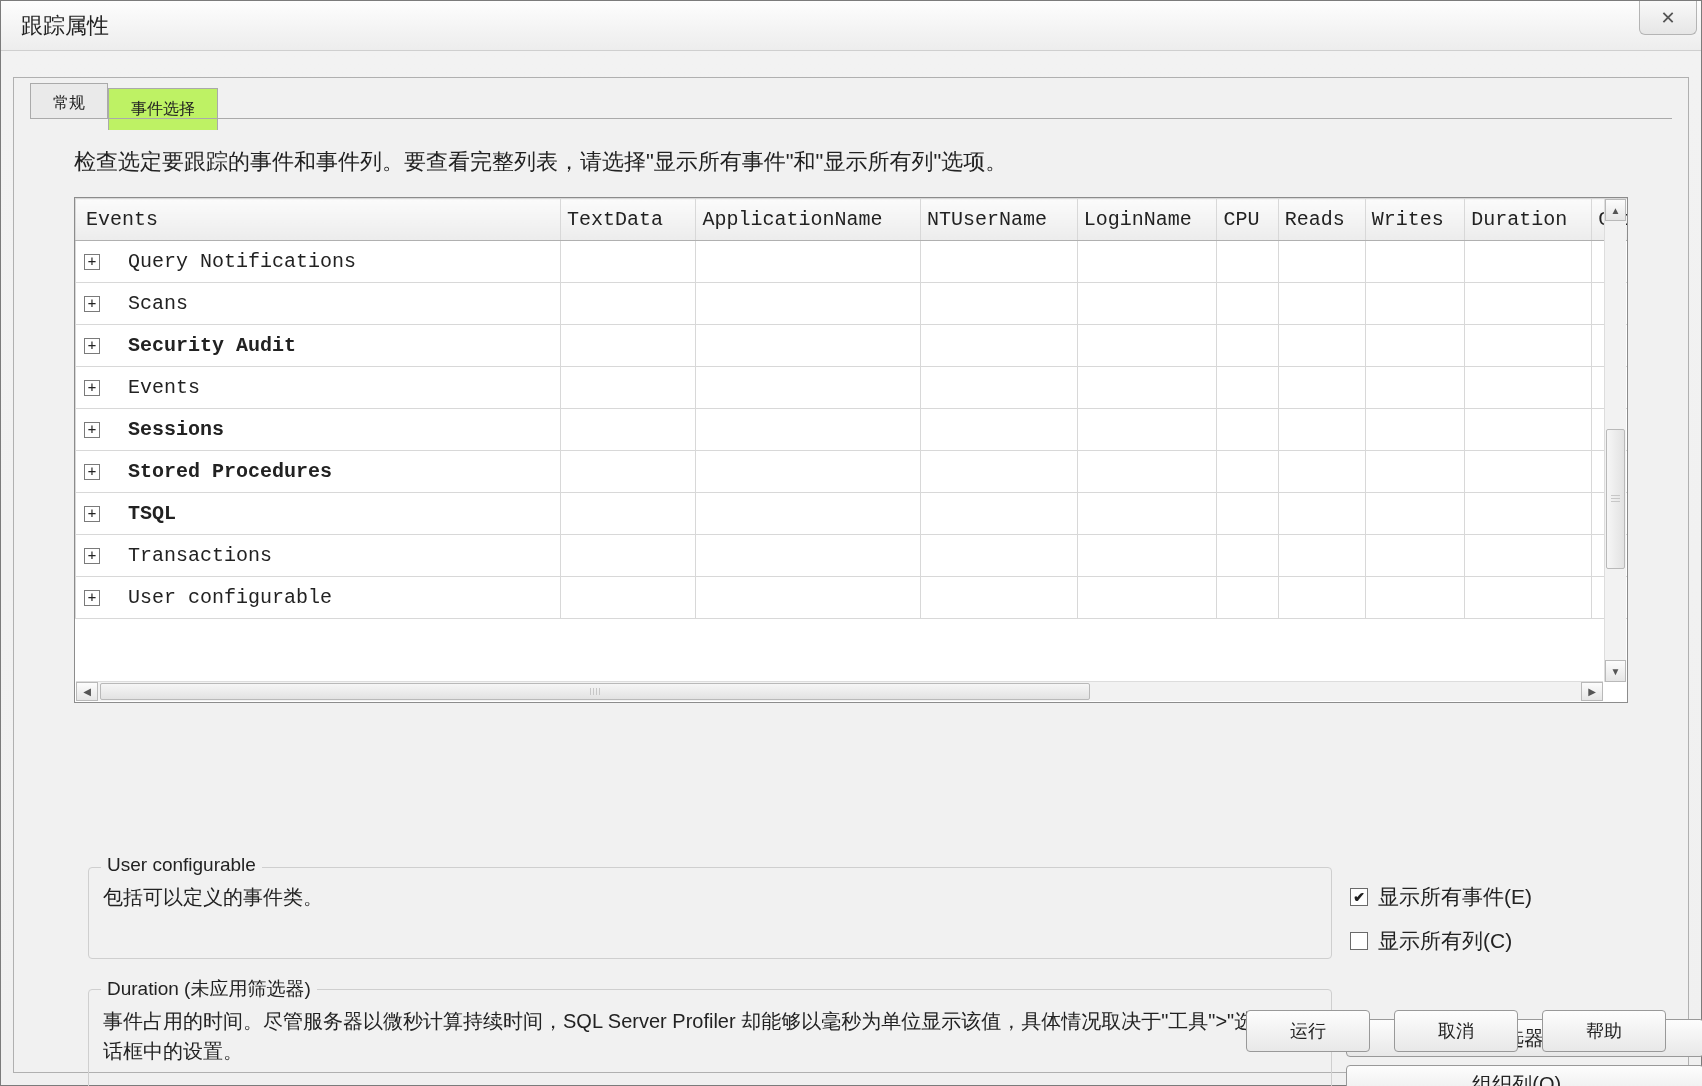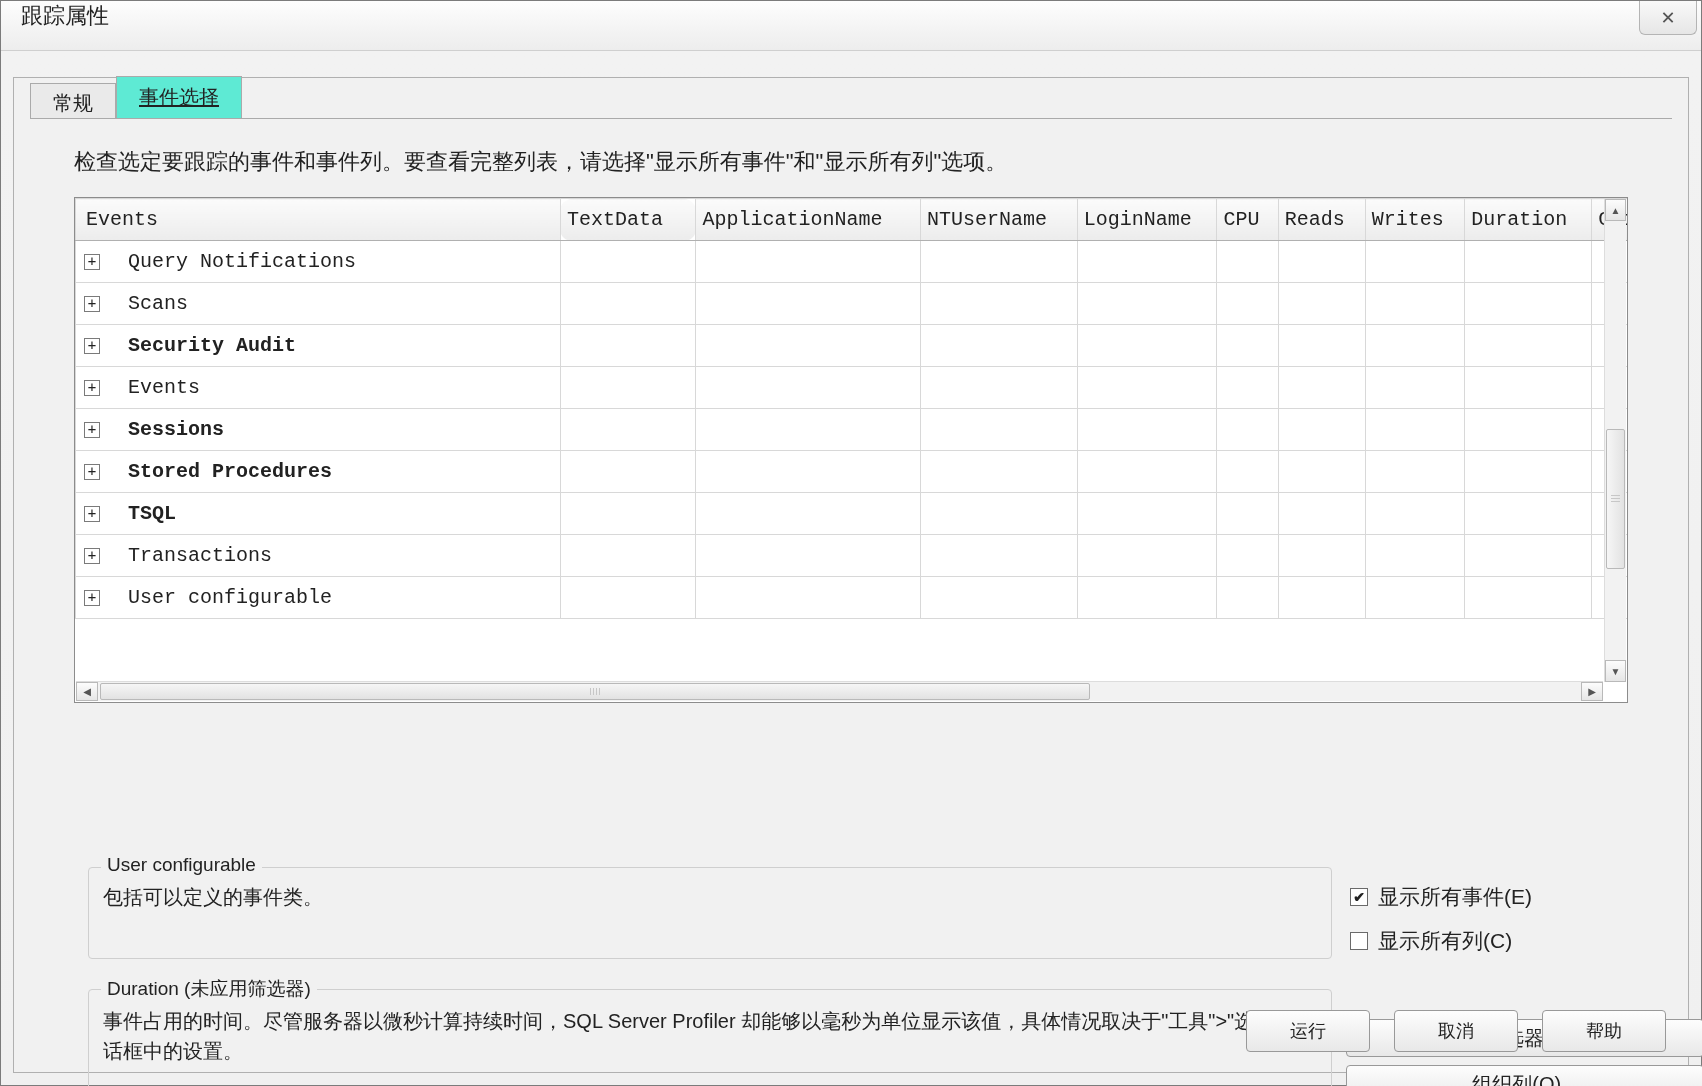--- a/index.html
+++ b/index.html
@@ -16,21 +16,21 @@
     position: relative;
     width: 1702px; height: 1086px;
     border: 1px solid #7b7b7b;
     background: linear-gradient(#fdfdfd,#f2f2f2 50px,#f0f0f0);
   }
   .titlebar {
     height: 50px;
     background: linear-gradient(#fdfdfd,#ededed);
     border-bottom: 1px solid #cfcfcf;
     position: relative;
-    display: flex; align-items: flex-start;
+    display: flex; align-items: center;
     padding-left: 20px;
   }
   .titlebar-title { font-size: 22px; }
   .titlebar-btns {
     position: absolute; right: 0; top: 0;
     height: 34px;
     display: flex;
   }
   .titlebar-btn {
     width: 58px; height: 34px;
@@ -53,30 +53,29 @@
   .tabstrip {
     position: absolute; top: -2px; left: 16px;
     display: flex; align-items: flex-end;
     height: 42px;
   }
   .tab {
     height: 36px; padding: 4px 22px 0 22px;
     border: 1px solid #aaa;
     border-bottom: none;
     background: #eaeaea;
-    font-size: 20px;
+    font-size: 16px;
     display: flex; align-items: center;
     position: relative; top: 1px;
     cursor: default;
   }
   .tab.active {
-    height: 42px; top: 0;
-    background: #5eead4;
+    height: 42px; top: 12px;
+    background: #bef264;
     padding-top: 0;
-    text-decoration: underline;
   }
   .tab-surface {
     position: absolute;
     top: 40px; left: 16px; right: 16px; bottom: 90px;
     border-top: 1px solid #aaa;
     padding-top: 28px;
   }
   .instruction {
     margin: 0 16px 20px 44px;
     font-size: 22px;
@@ -107,21 +106,21 @@
     white-space: nowrap;
     overflow: hidden;
   }
   .grid th {
     background: linear-gradient(#fbfbfb,#ececec);
     border-bottom: 1px solid #b0b0b0;
     font-weight: normal;
   }
   .col-events { width: 458px; padding-left: 8px !important; }
   th.col-events { padding-left: 10px !important; margin-top: 18px; }
-  .col-text  { width: 128px; border-radius: 12px; }
+  .col-text  { width: 128px; }
   .col-app   { width: 212px; }
   .col-ntu   { width: 148px; }
   .col-login { width: 132px; }
   .col-cpu   { width: 58px; }
   .col-reads { width: 82px; }
   .col-wr    { width: 94px; }
   .col-dur   { width: 120px; }
   .col-cp    { width: 92px; }
   .expander {
     display: inline-block;

